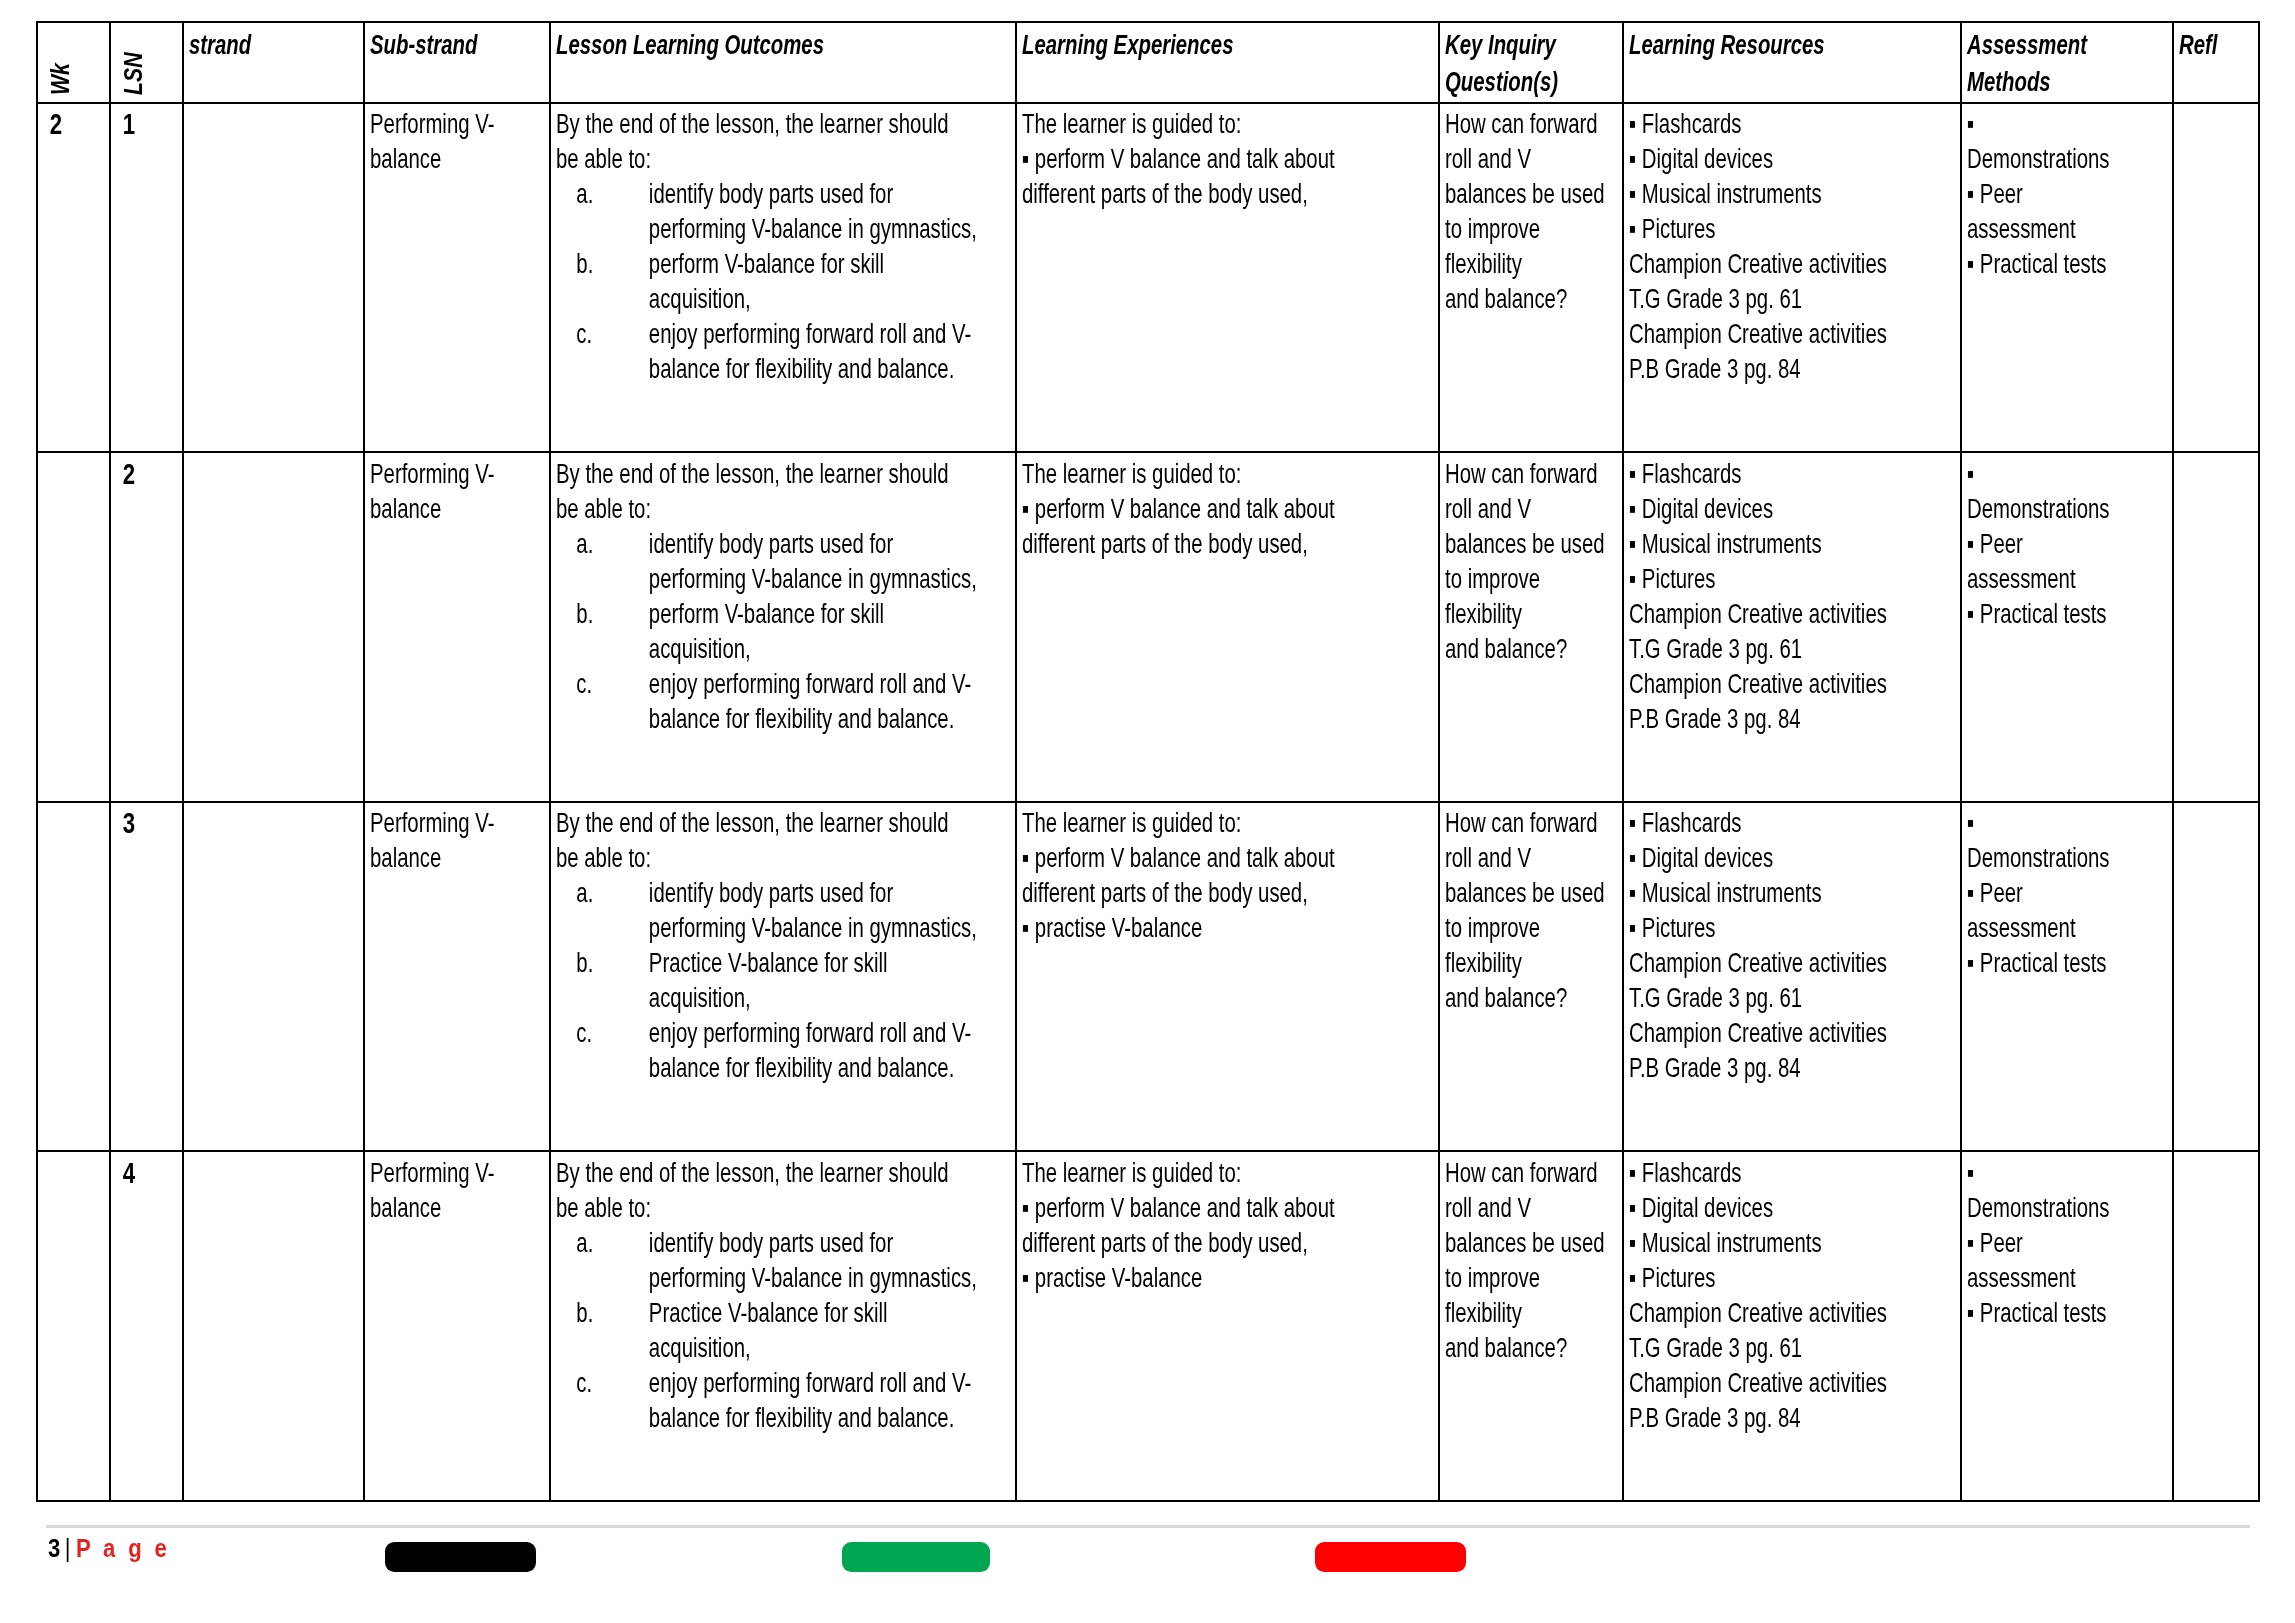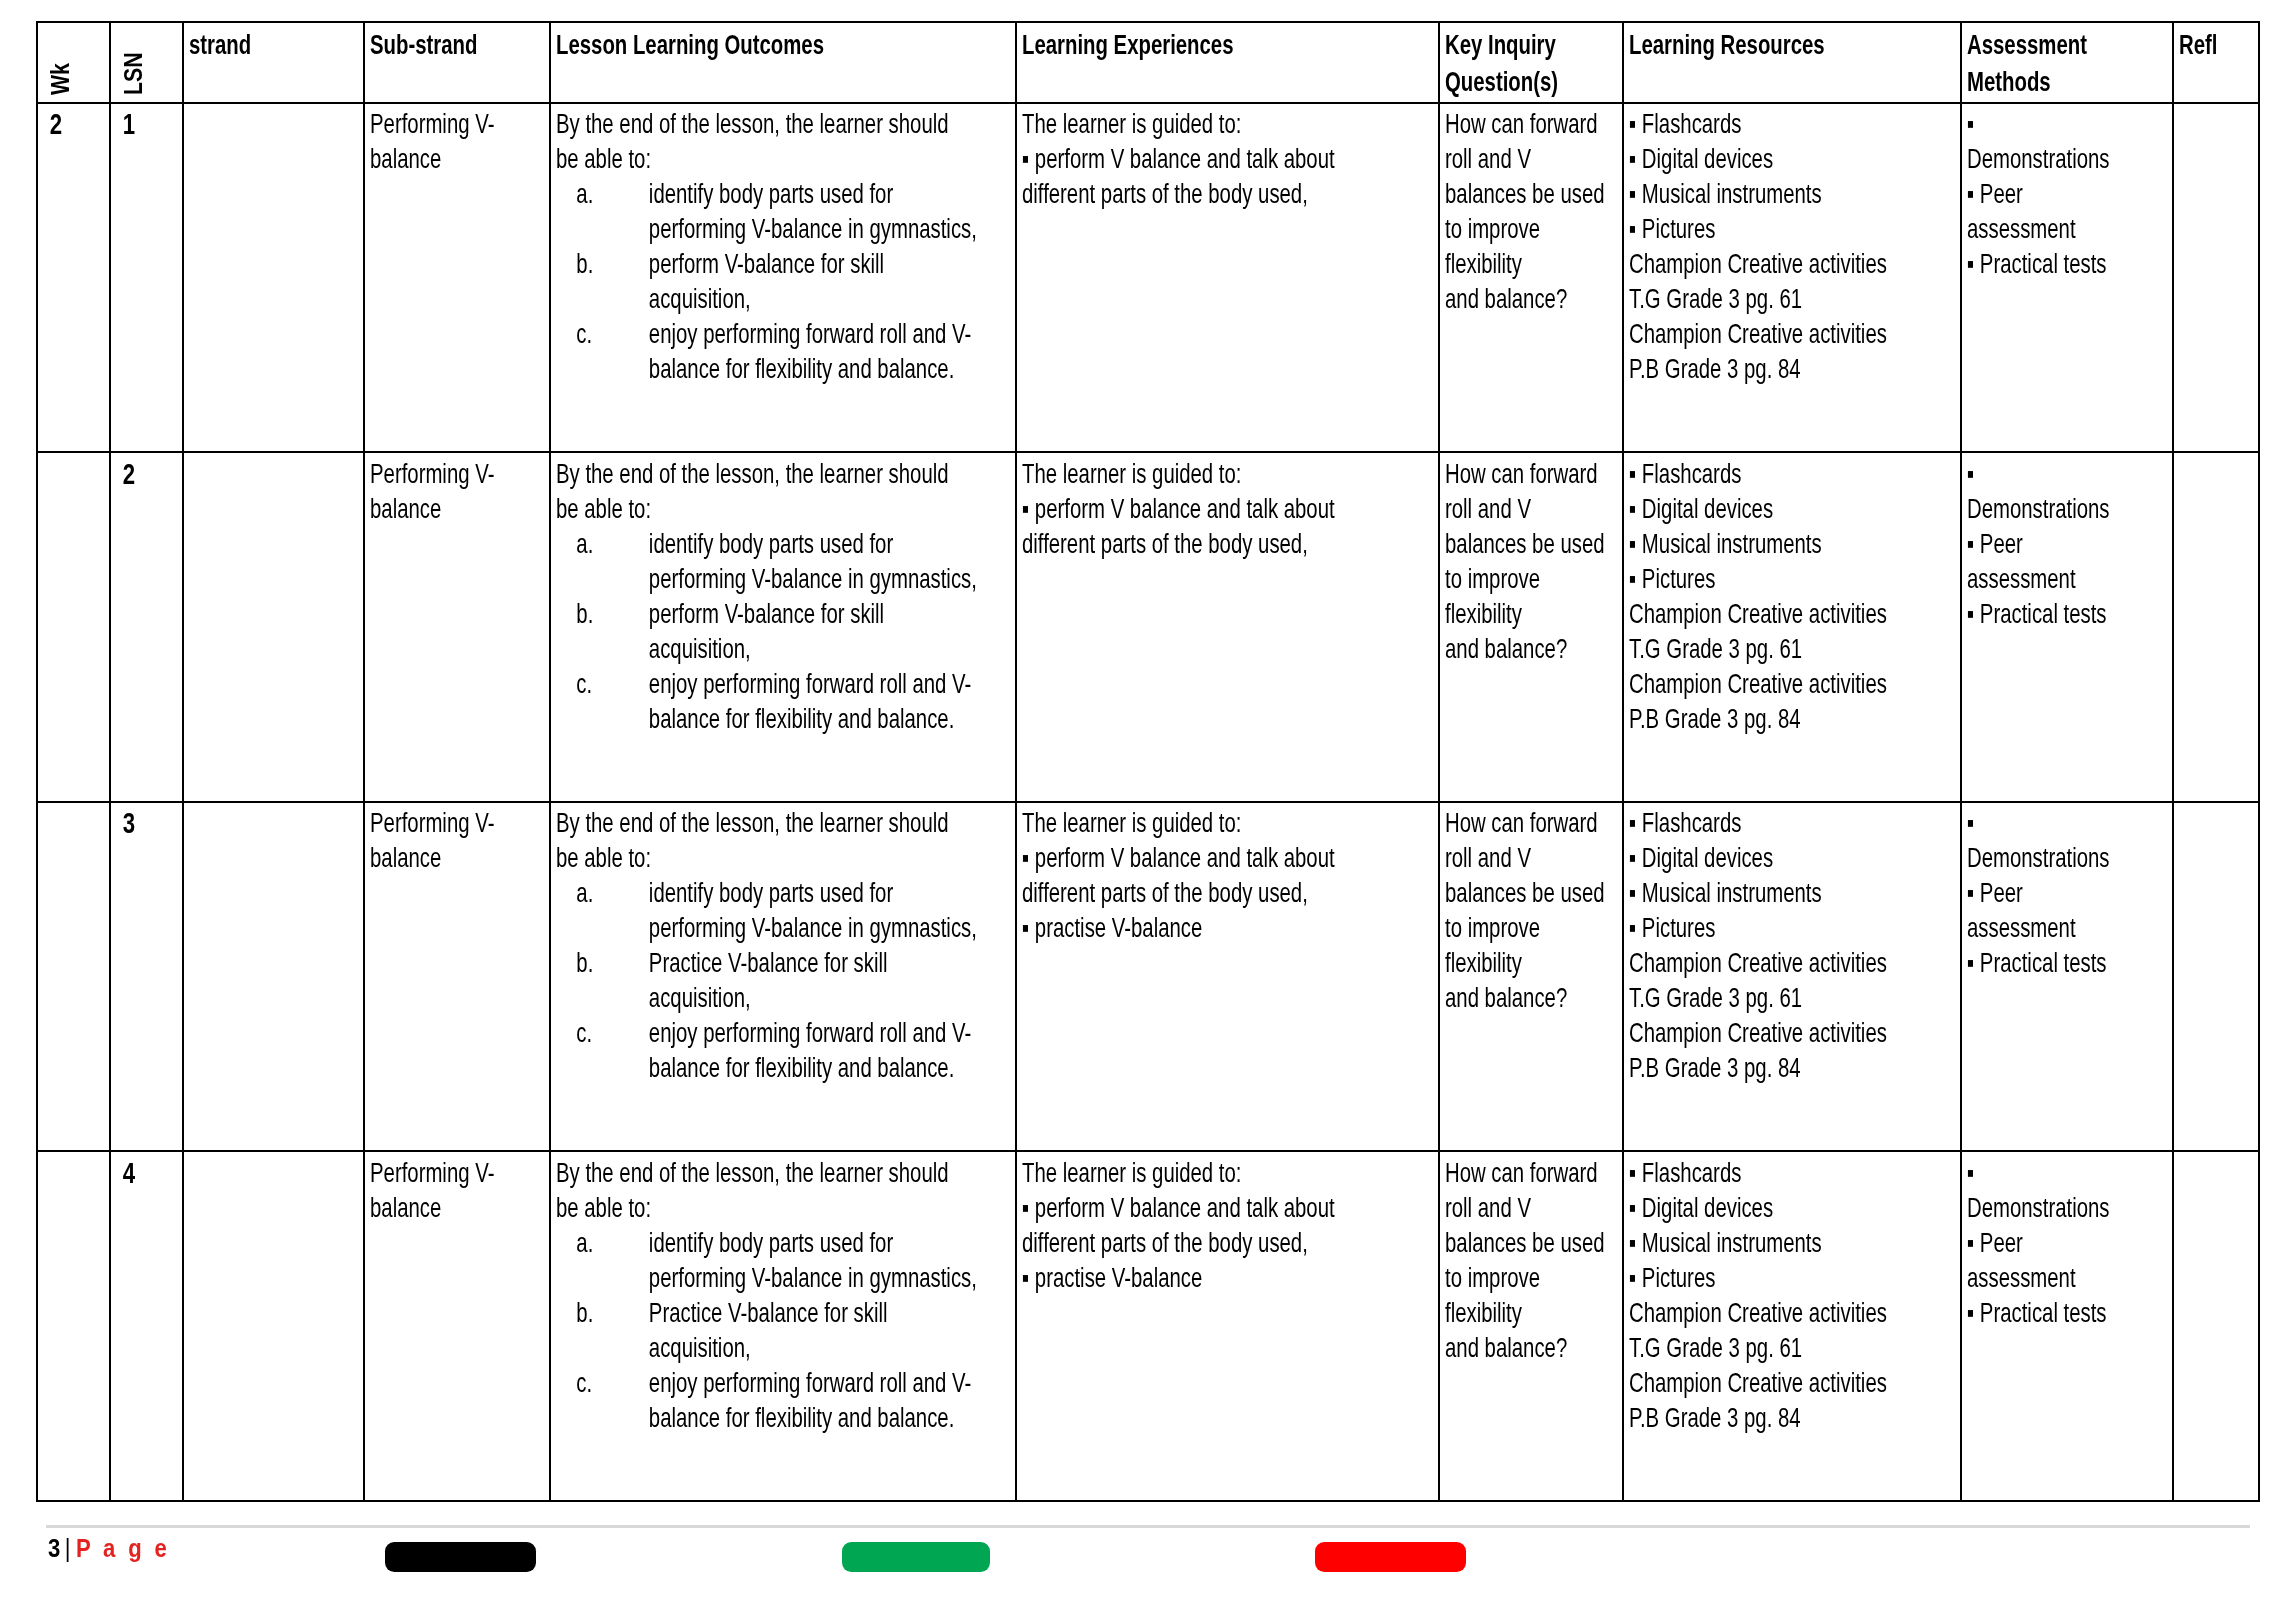--- a/index.html
+++ b/index.html
@@ -1,21 +1,21 @@
 <!DOCTYPE html>
 <html style="font-size:10.5px"><head>
 <meta charset="utf-8">
 <style>
   html,body{margin:0;padding:0;background:#ffffff;}
   body{width:2295px;height:1623px;position:relative;font-family:"Liberation Sans",sans-serif;color:#000;}
   .page{position:absolute;inset:0;background:#fff;overflow:hidden;}
 
   table.sow{position:absolute;left:36px;top:21px;width:2222px;border-collapse:collapse;table-layout:fixed;}
   td{border:2px solid #000;vertical-align:top;padding:2.6px 3.9px 0 5.2px;overflow:hidden;}
-  tr.hrow td{height:76px;}
+  tr.hrow td{height:76px;font-style:italic;}
   tr.brow td{height:345px;}
 
   
   .cx{transform:scaleX(0.74);transform-origin:0 0;width:135.1%;font-size:27.5px;line-height:35px;}
   .hb{font-weight:bold;line-height:37px;}
   .nw{white-space:nowrap;}
 
   .num{font-weight:bold;font-size:30px;padding-left:9.2px;}
 
   .vcell{position:relative;}

